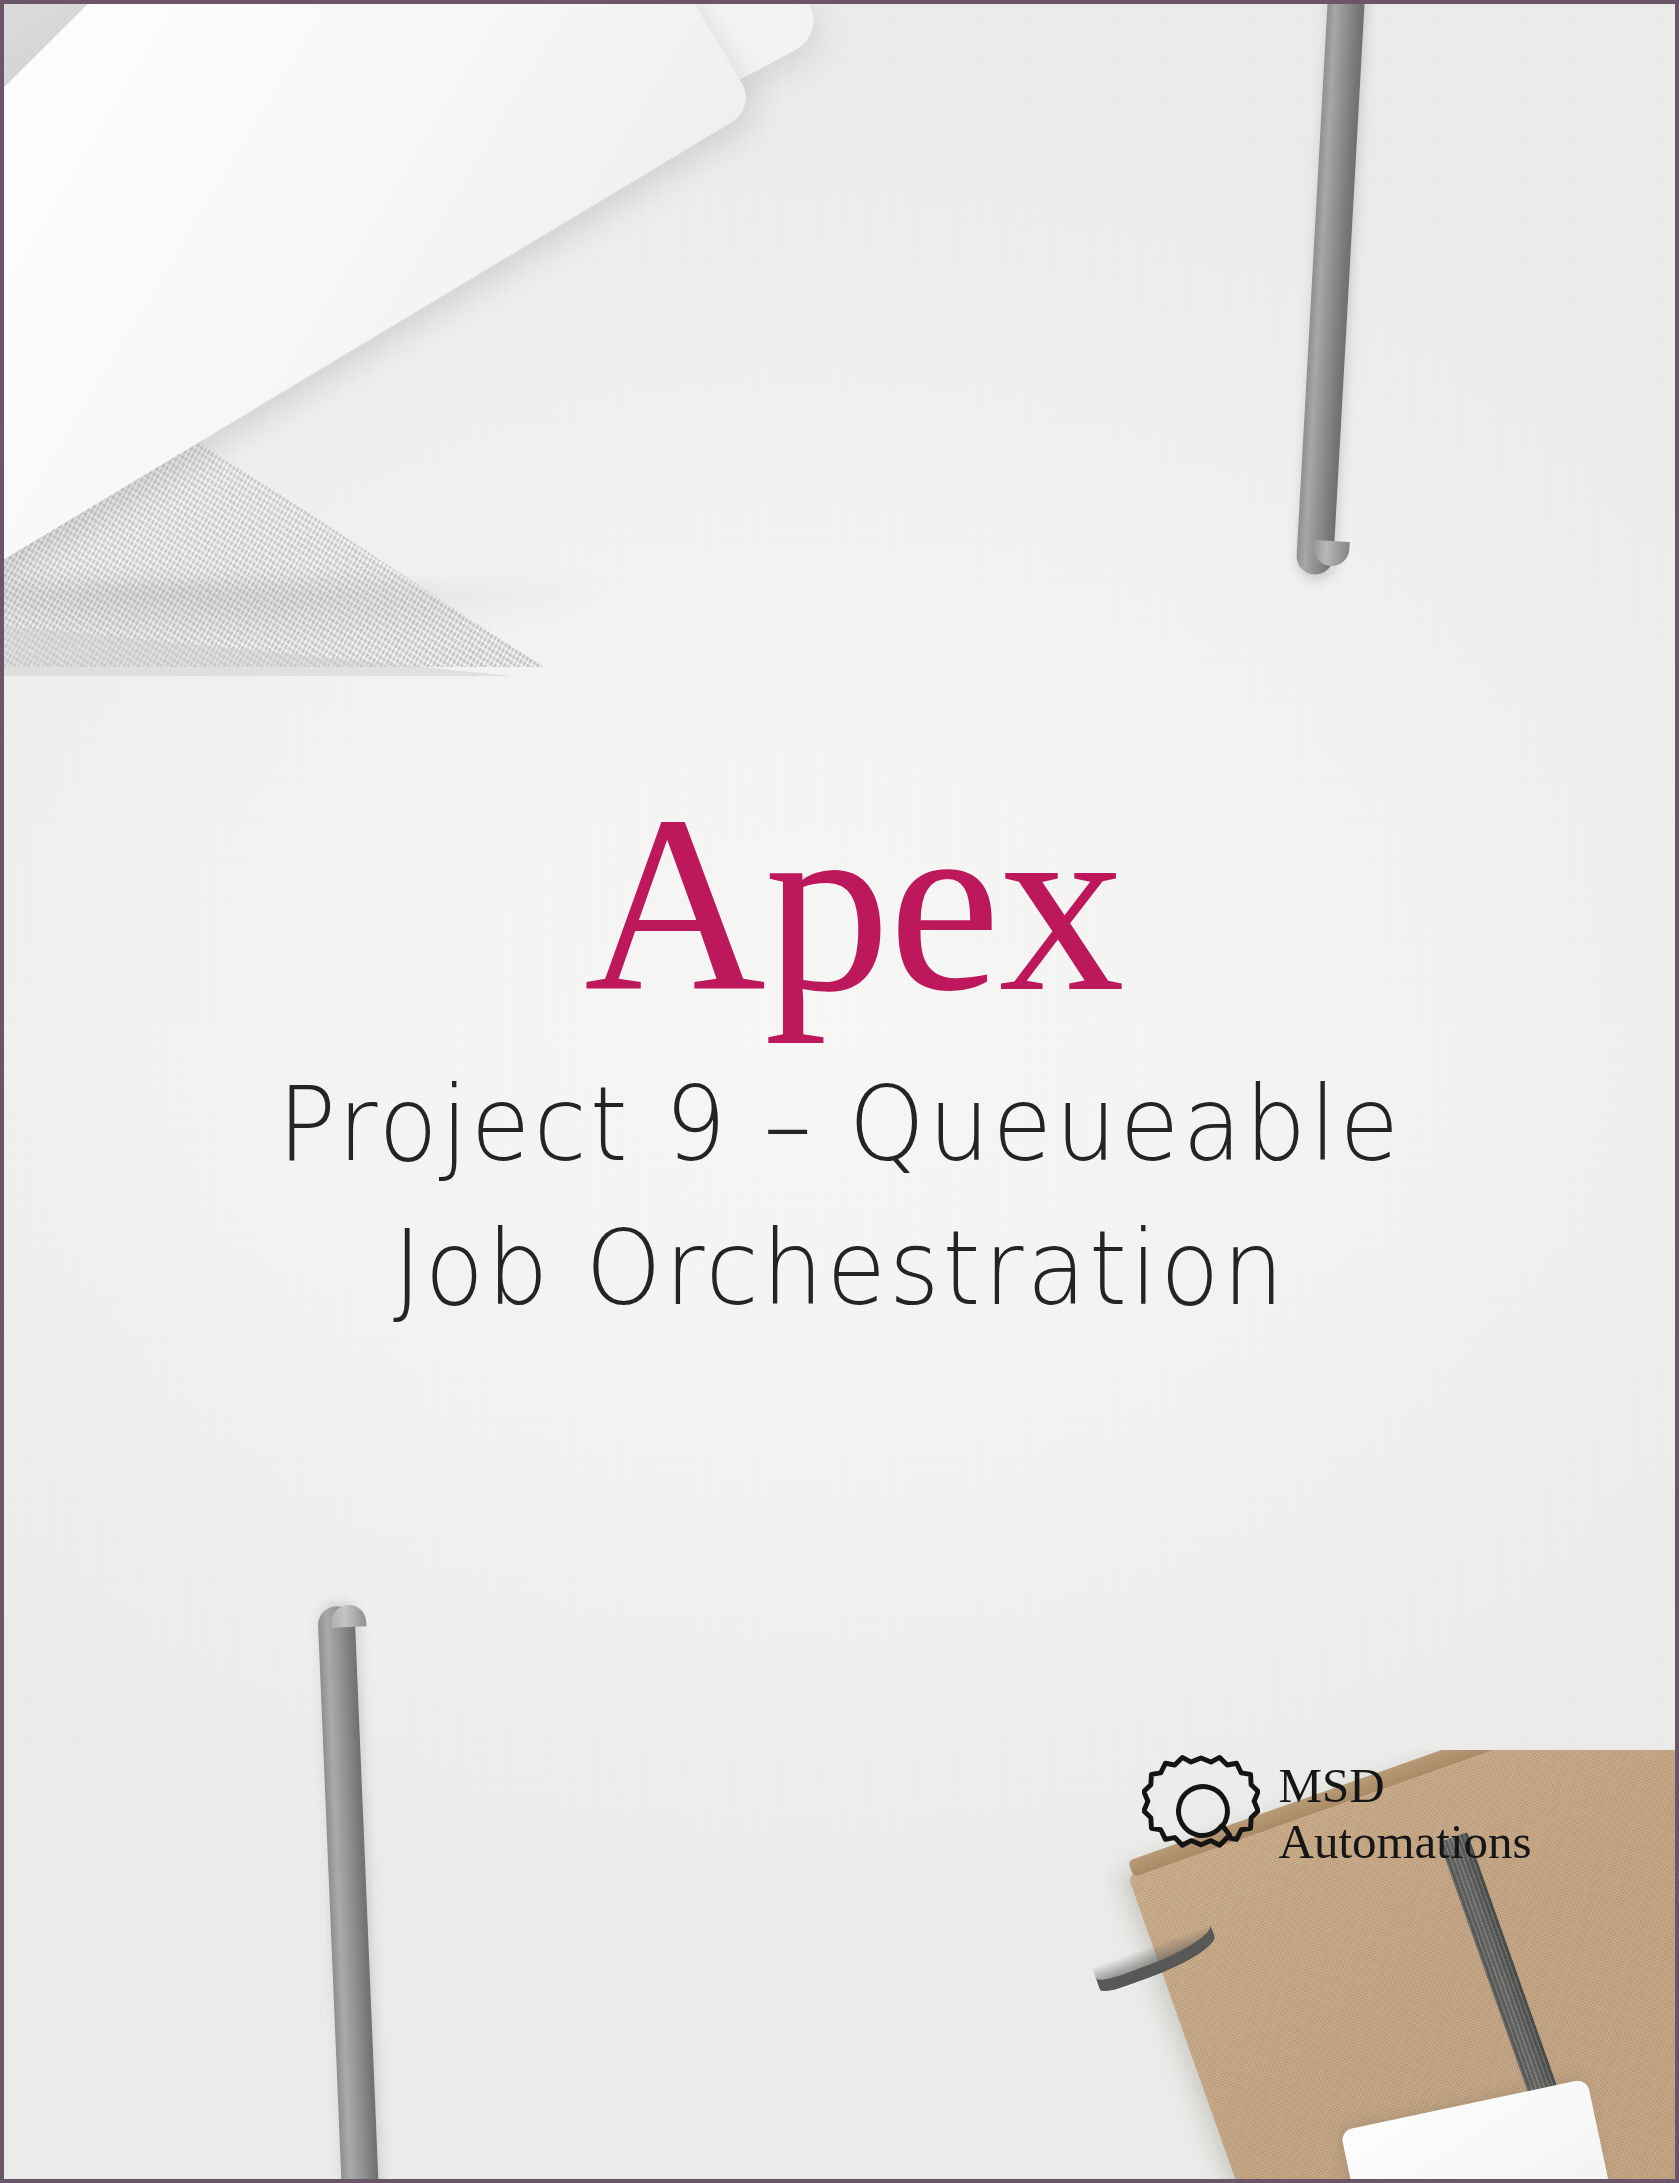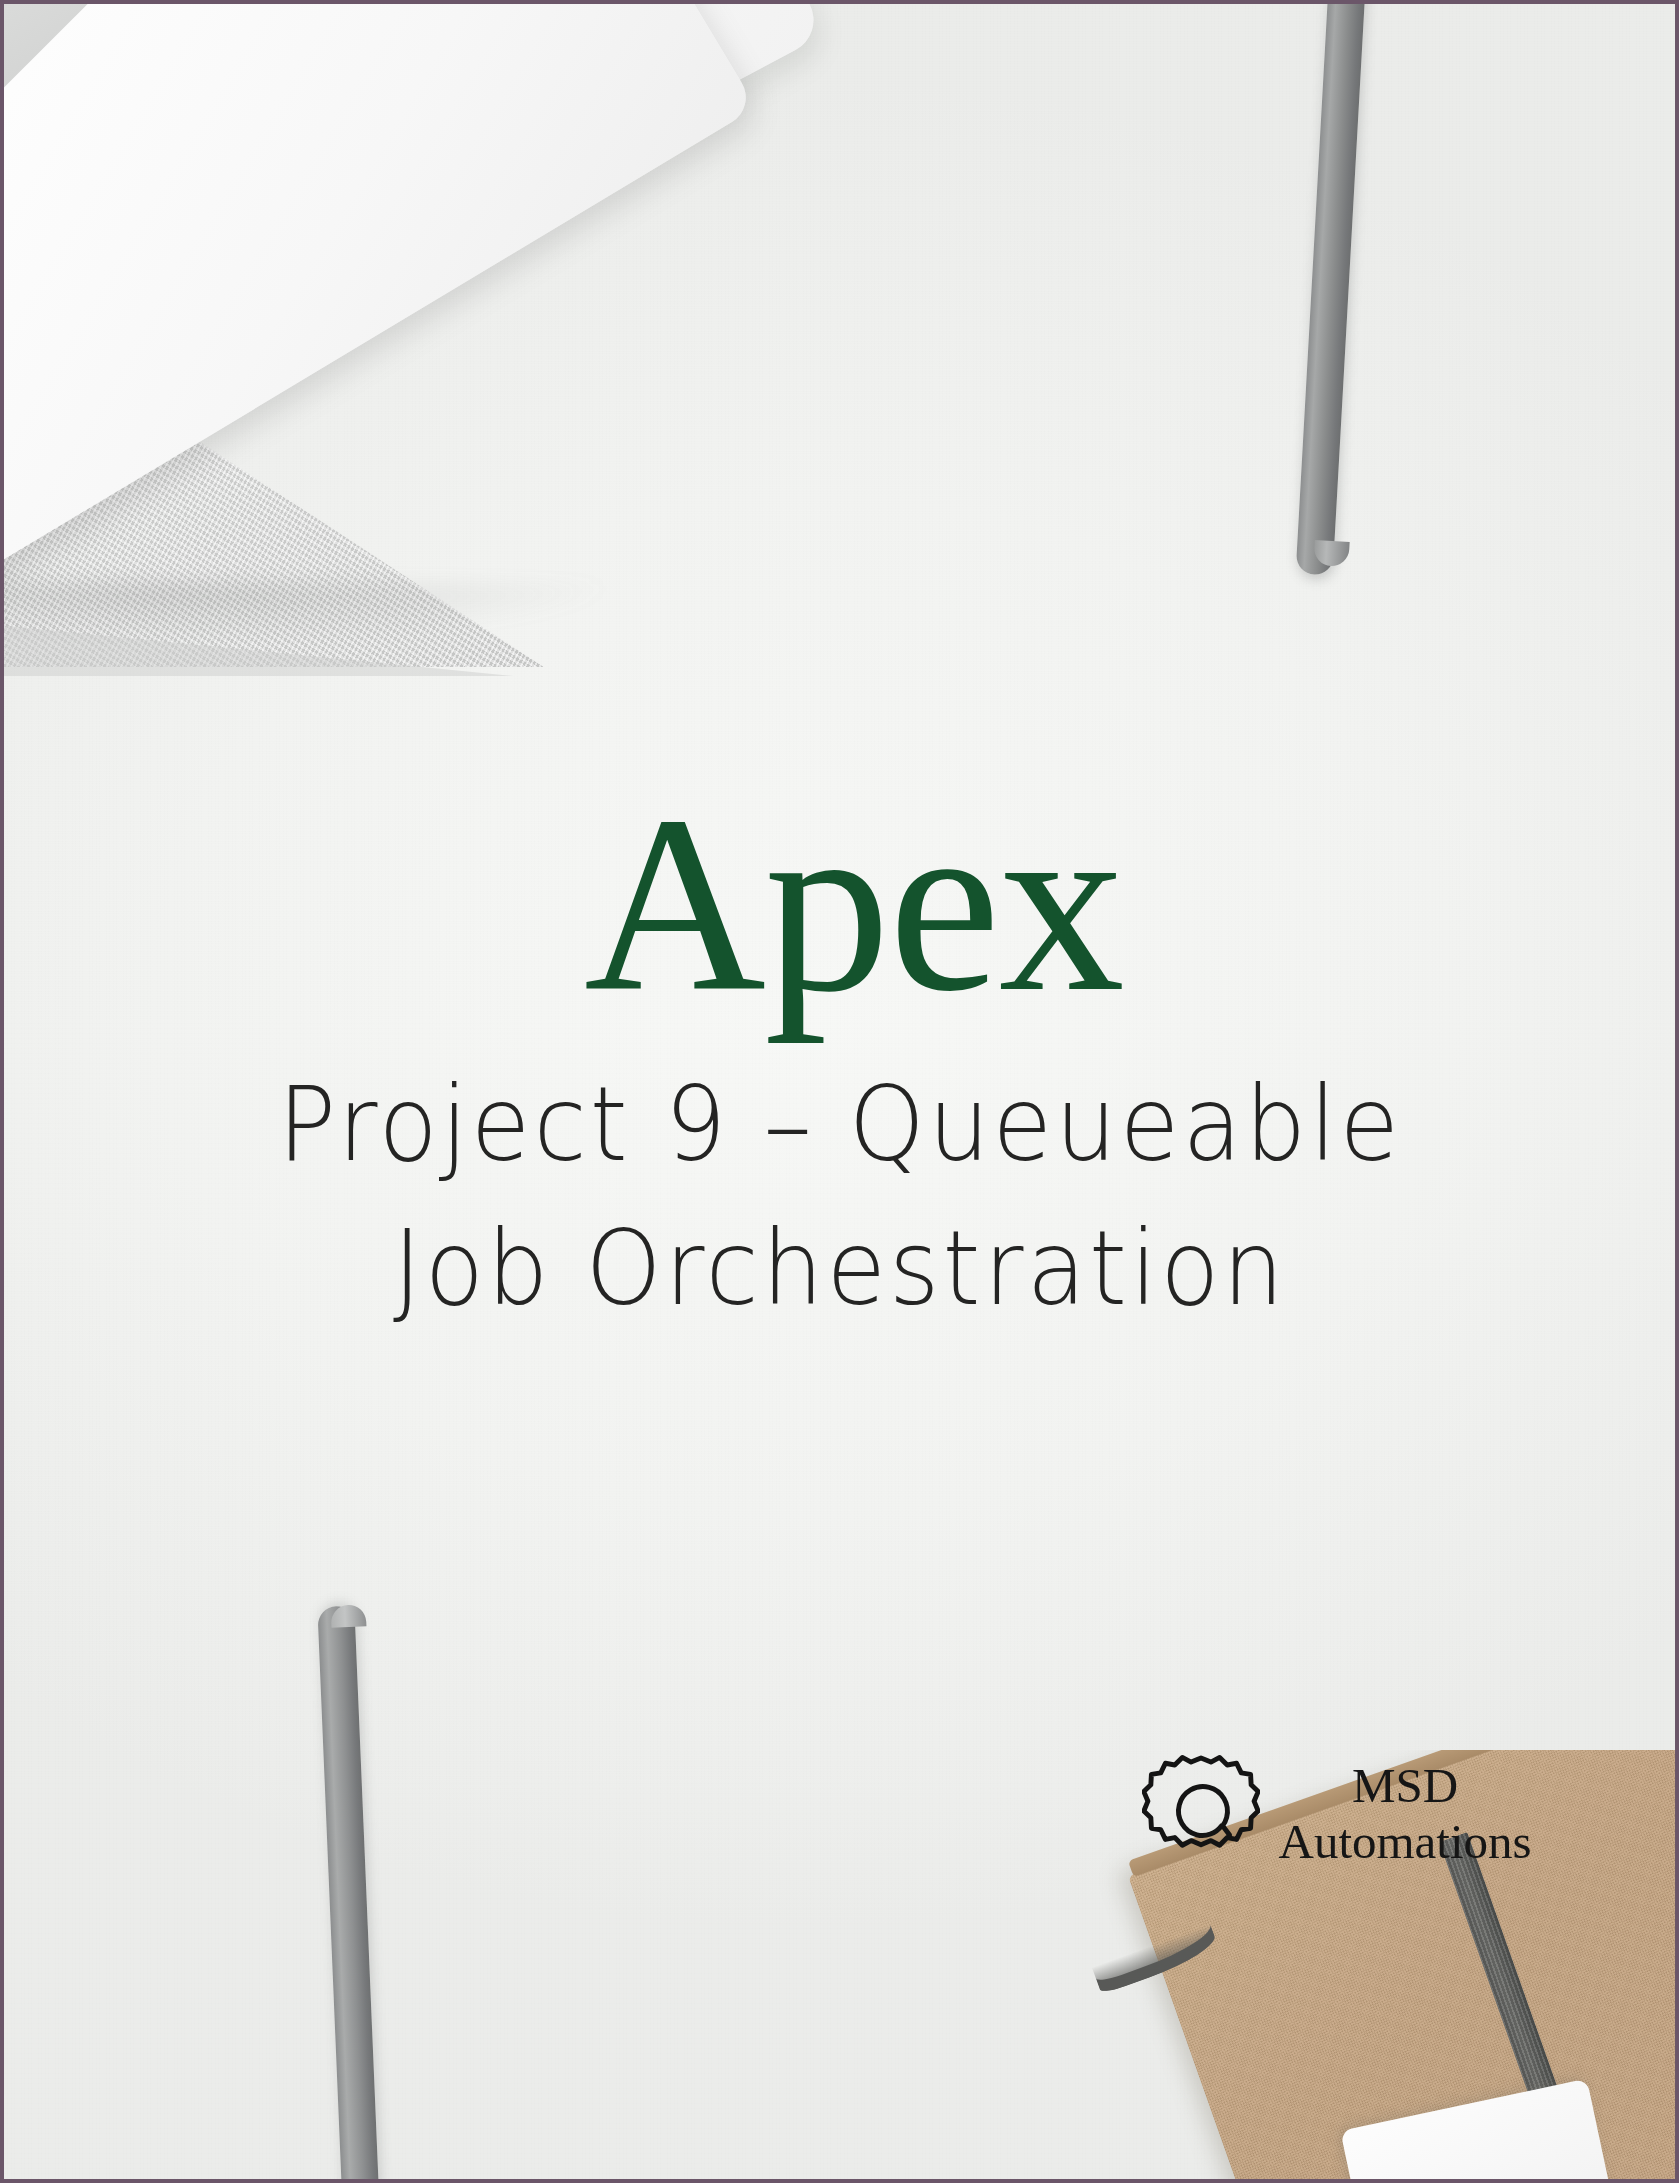--- a/index.html
+++ b/index.html
@@ -194,21 +194,21 @@
     left: 0; right: 0;
     top: 781px;
     text-align: center;
     z-index: 5;
   }
   .doc-title {
     font-family: "Liberation Serif", "DejaVu Serif", serif;
     font-size: 252px;
     line-height: .95;
     font-weight: 400;
-    color: #14532d;
+    color: #be185d;
     letter-spacing: -1.7px;
     margin: 0;
     padding-left: 28px;
   }
   .doc-subtitle {
     margin: 28.6px auto 0;
     max-width: 1612px;
     font-family: "DejaVu Sans", "Liberation Sans", sans-serif;
     font-size: 104px;
     line-height: 1.38;
@@ -228,21 +228,20 @@
     align-items: center;
     gap: 18.5px;
     z-index: 6;
   }
   .gear-icon svg { display: block; }
   .brand-text {
     font-family: "Liberation Serif", "DejaVu Serif", serif;
     color: #161616;
     font-size: 49px;
     line-height: 1.14;
-    text-align: center;
   }
   .brand-line { display: block; white-space: nowrap; }
 </style>
 </head>
 <body>
 
 <div class="page">
 
   <div class="photo-layer">
     <div class="paper-grain"></div>

